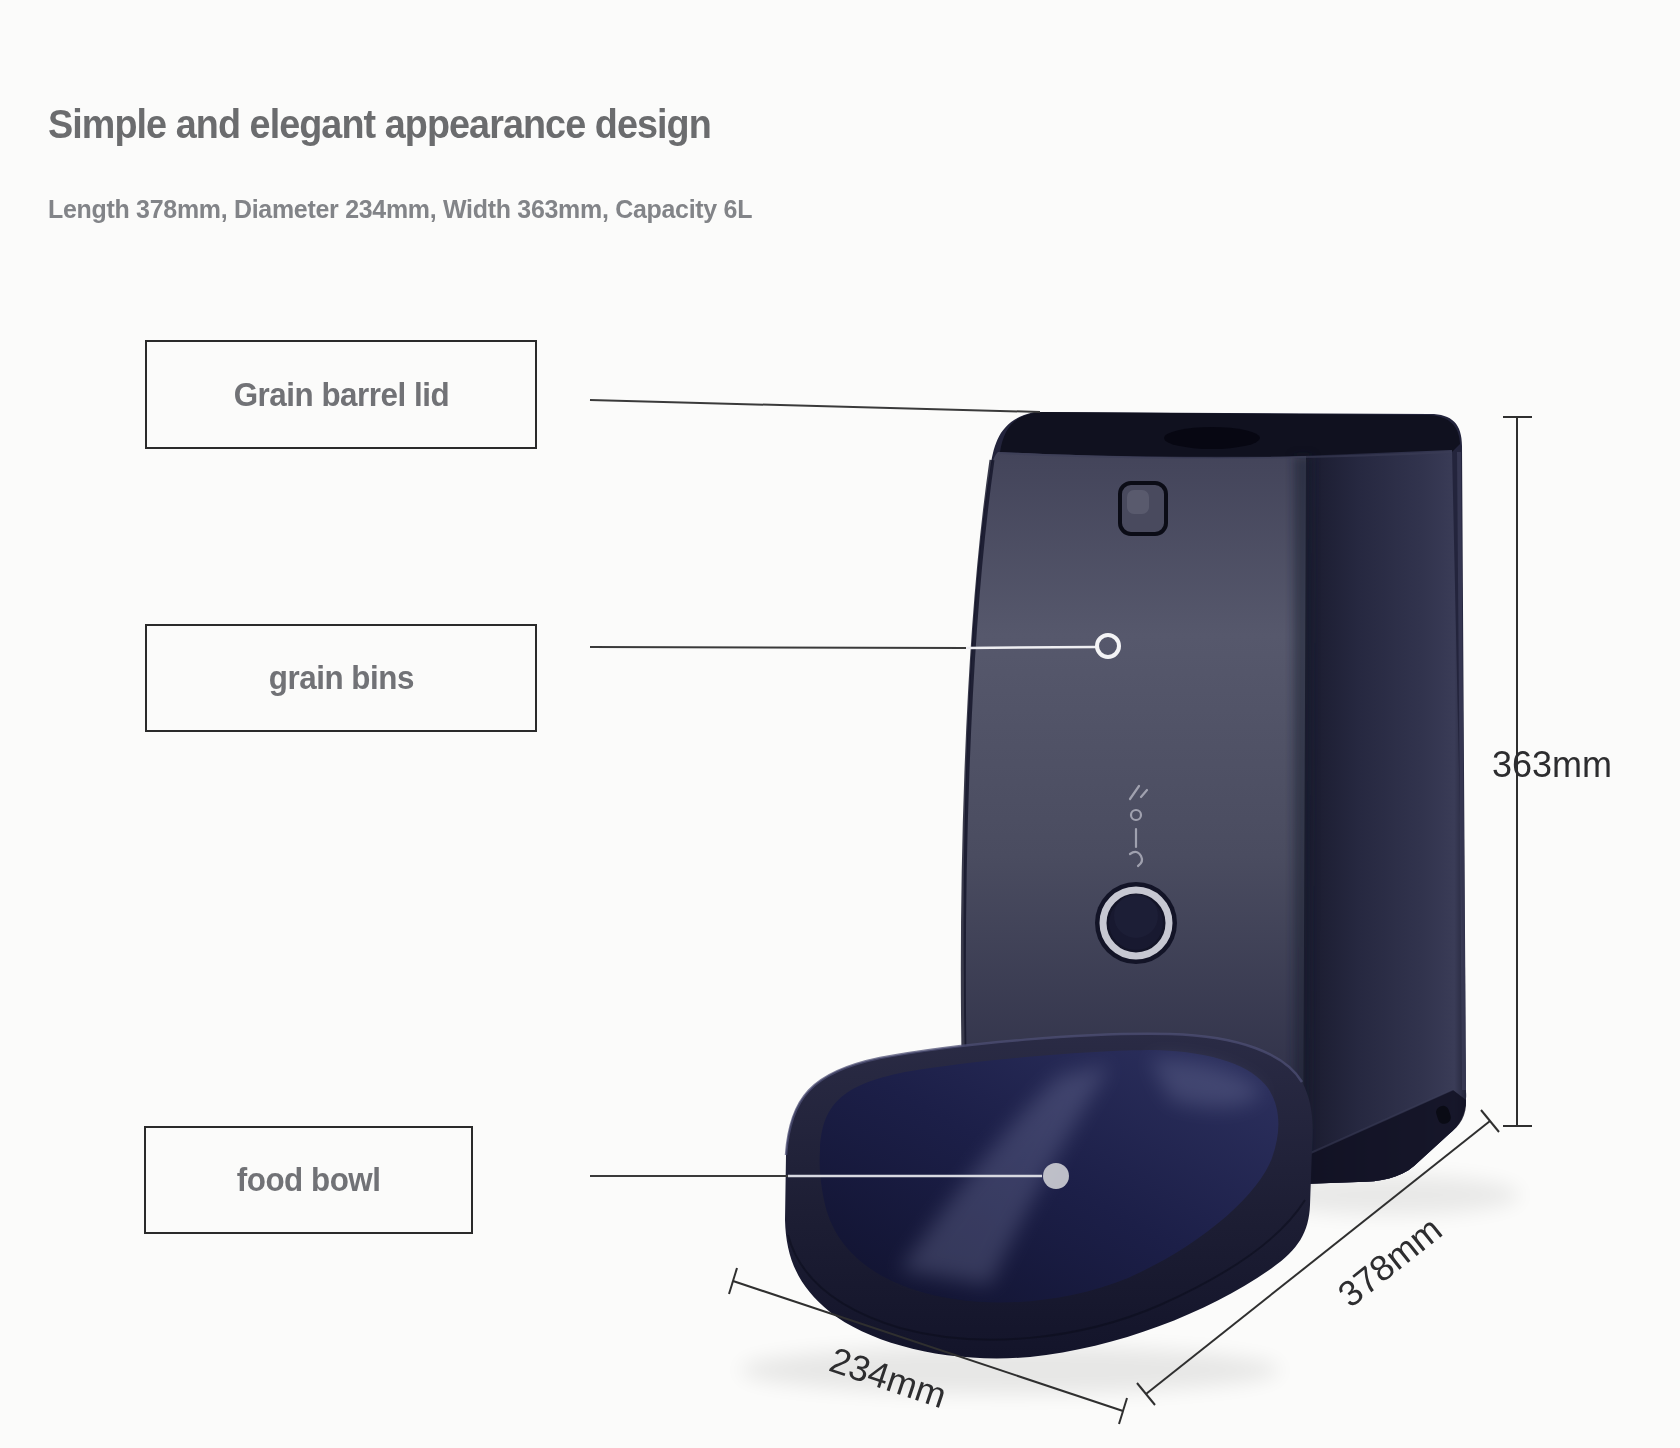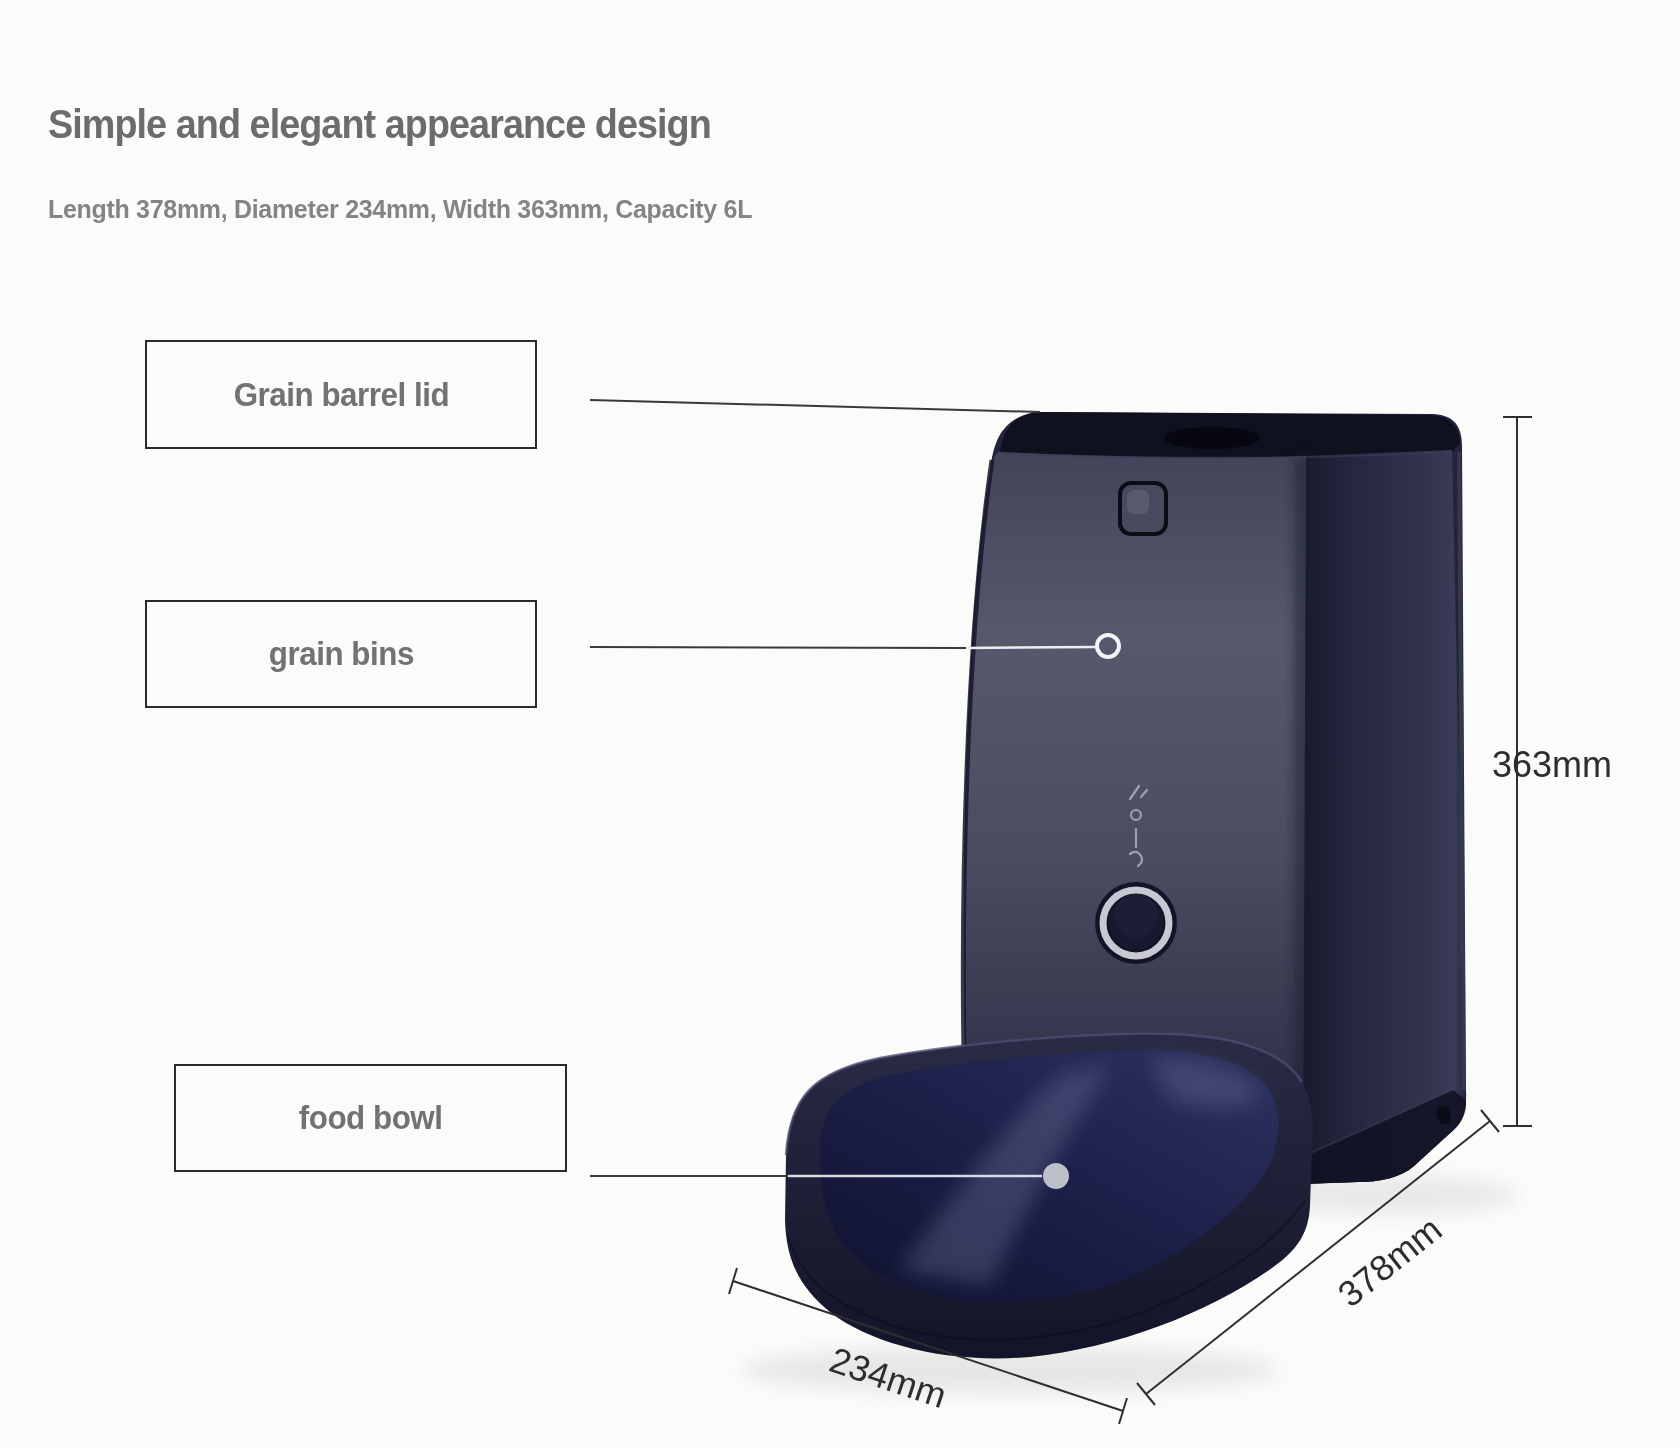--- a/index.html
+++ b/index.html
@@ -27,22 +27,22 @@
     border:2px solid #2a2a2a;background:transparent;
     display:flex;align-items:center;justify-content:center;
     box-sizing:border-box;
   }
   .callout span{
     font-size:33px;font-weight:bold;color:#717276;
     letter-spacing:-0.5px;white-space:nowrap;
     transform:scaleX(0.95);
   }
   #callout-lid{top:340px;height:109px;}
-  #callout-bins{top:600px;text-align:center;}
-  #callout-bowl{top:1064px;left:144px;width:393px;margin-left:30px;}
+  #callout-bins{top:624px;text-align:center;}
+  #callout-bowl{top:1126px;left:144px;width:329px;}
   .diagram-svg{position:absolute;left:0;top:0;}
   .dim-label{
     position:absolute;
     font-size:36px;color:#2d2d2f;font-weight:normal;
     white-space:nowrap;
   }
   #dim-height{left:1492px;top:744px;}
   #dim-depth{left:1390px;top:1262px;transform:translate(-50%,-50%) rotate(-38.5deg);}
   #dim-width{left:888px;top:1378px;transform:translate(-50%,-50%) rotate(18.5deg);}
 </style>

